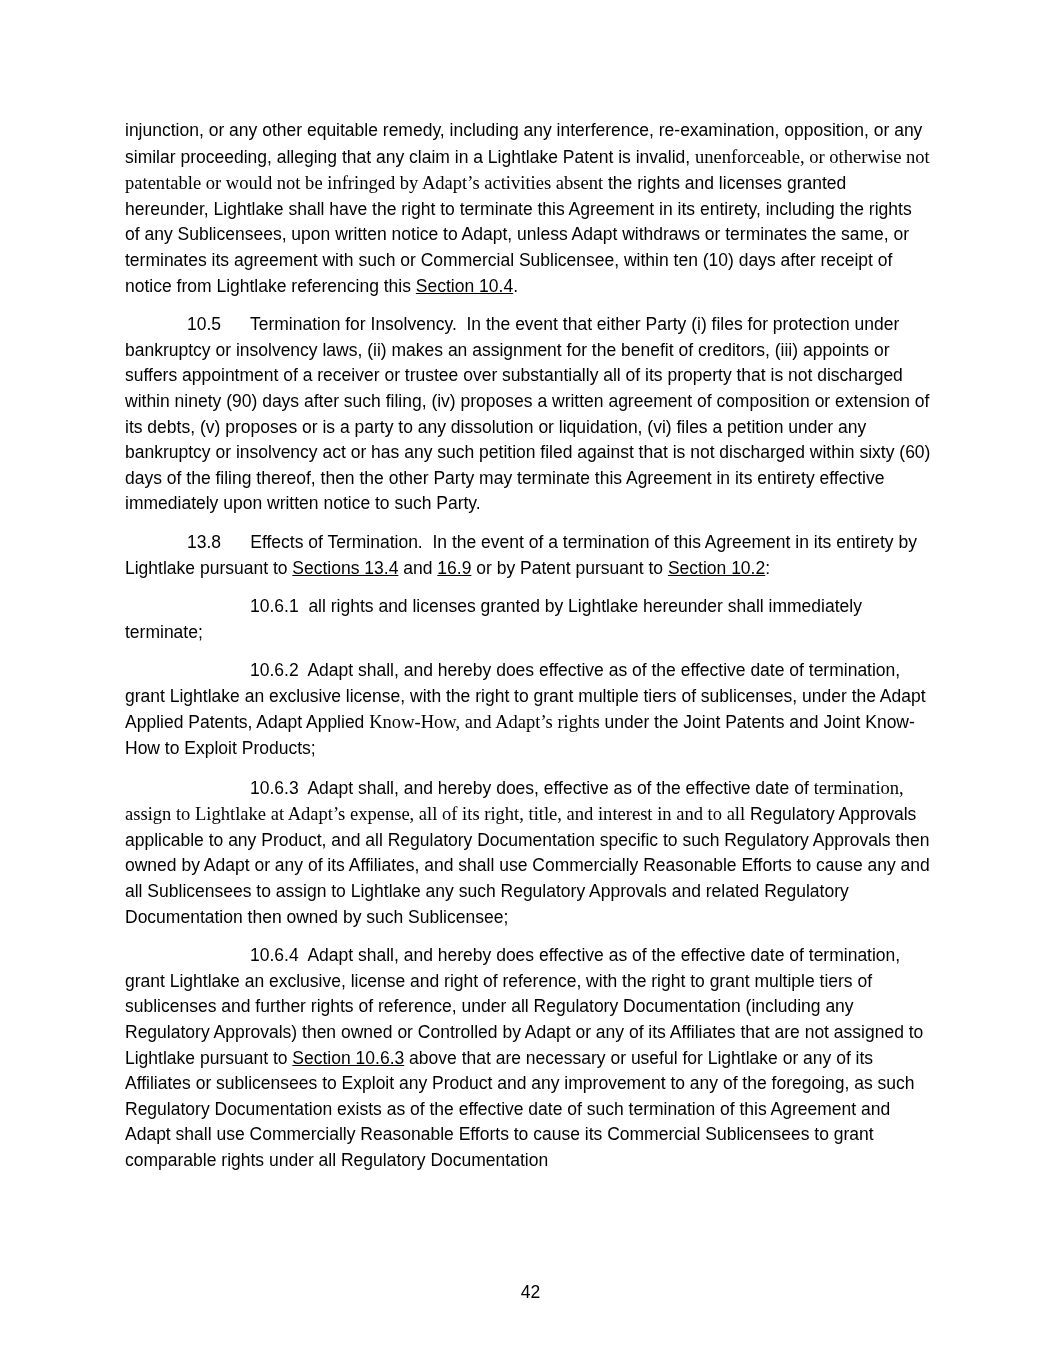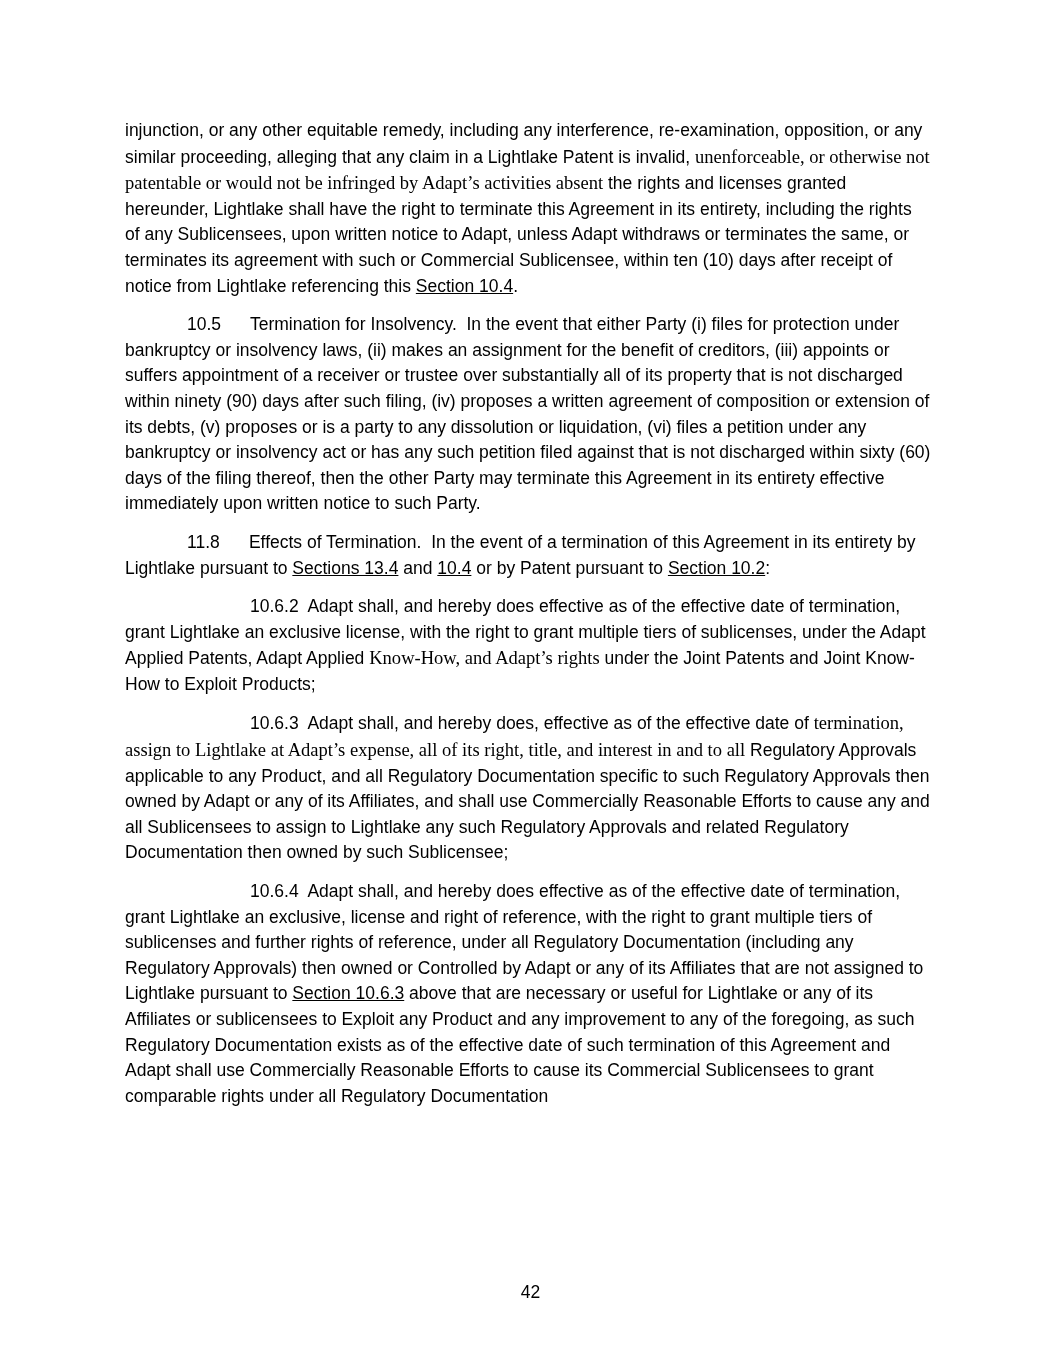--- a/index.html
+++ b/index.html
@@ -50,20 +50,21 @@
   }
 </style>
 </head>
 <body>
 
 <div class="page">
   <div class="content">
     <div>
         <p class="para flush"><span>injunction, or any other equitable remedy, including any interference, re-examination, opposition, or any similar proceeding, alleging that any claim in a Lightlake Patent is invalid, </span><span class="serif">unenforceable, or otherwise not patentable or would not be infringed by Adapt’s activities absent</span><span> the rights and licenses granted hereunder, Lightlake shall have the right to terminate this Agreement in its entirety, including the rights of any Sublicensees, upon written notice to Adapt, unless Adapt withdraws or terminates the same, or terminates its agreement with such or Commercial Sublicensee, within ten (10) days after receipt of notice from Lightlake referencing this </span><span class="u">Section 10.4</span><span>.</span></p>
         <p class="para section"><span>10.5      Termination for Insolvency.  In the event that either Party (i) files for protection under bankruptcy or insolvency laws, (ii) makes an assignment for the benefit of creditors, (iii) appoints or suffers appointment of a receiver or trustee over substantially all of its property that is not discharged within ninety (90) days after such filing, (iv) proposes a written agreement of composition or extension of its debts, (v) proposes or is a party to any dissolution or liquidation, (vi) files a petition under any bankruptcy or insolvency act or has any such petition filed against that is not discharged within sixty (60) days of the filing thereof, then the other Party may terminate this Agreement in its entirety effective immediately upon written notice to such Party.</span></p>
-        <p class="para section"><span>11.8      Effects of Termination.  In the event of a termination of this Agreement in its entirety by Lightlake pursuant to </span><span class="u">Sections 13.4</span><span> and </span><span class="u">10.4</span><span> or by Patent pursuant to </span><span class="u">Section 10.2</span><span>:</span></p>
+        <p class="para section"><span>13.8      Effects of Termination.  In the event of a termination of this Agreement in its entirety by Lightlake pursuant to </span><span class="u">Sections 13.4</span><span> and </span><span class="u">16.9</span><span> or by Patent pursuant to </span><span class="u">Section 10.2</span><span>:</span></p>
+        <p class="para subsection"><span>10.6.1  all rights and licenses granted by Lightlake hereunder shall immediately terminate;</span></p>
         <p class="para subsection"><span>10.6.2  Adapt shall, and hereby does effective as of the effective date of termination, grant Lightlake an exclusive license, with the right to grant multiple tiers of sublicenses, under the Adapt Applied Patents, Adapt Applied </span><span class="serif">Know-How, and Adapt’s rights</span><span> under the Joint Patents and Joint Know-How to Exploit Products;</span></p>
         <p class="para subsection"><span>10.6.3  Adapt shall, and hereby does, effective as of the effective date of </span><span class="serif">termination, assign to Lightlake at Adapt’s expense, all of its right, title, and interest in and to all</span><span> Regulatory Approvals applicable to any Product, and all Regulatory Documentation specific to such Regulatory Approvals then owned by Adapt or any of its Affiliates, and shall use Commercially Reasonable Efforts to cause any and all Sublicensees to assign to Lightlake any such Regulatory Approvals and related Regulatory Documentation then owned by such Sublicensee;</span></p>
         <p class="para subsection"><span>10.6.4  Adapt shall, and hereby does effective as of the effective date of termination, grant Lightlake an exclusive, license and right of reference, with the right to grant multiple tiers of sublicenses and further rights of reference, under all Regulatory Documentation (including any Regulatory Approvals) then owned or Controlled by Adapt or any of its Affiliates that are not assigned to Lightlake pursuant to </span><span class="u">Section 10.6.3</span><span> above that are necessary or useful for Lightlake or any of its Affiliates or sublicensees to Exploit any Product and any improvement to any of the foregoing, as such Regulatory Documentation exists as of the effective date of such termination of this Agreement and Adapt shall use Commercially Reasonable Efforts to cause its Commercial Sublicensees to grant comparable rights under all Regulatory Documentation</span></p>
       </div>
   </div>
   <div class="page-number">42</div>
 </div>
 
 </body></html>

